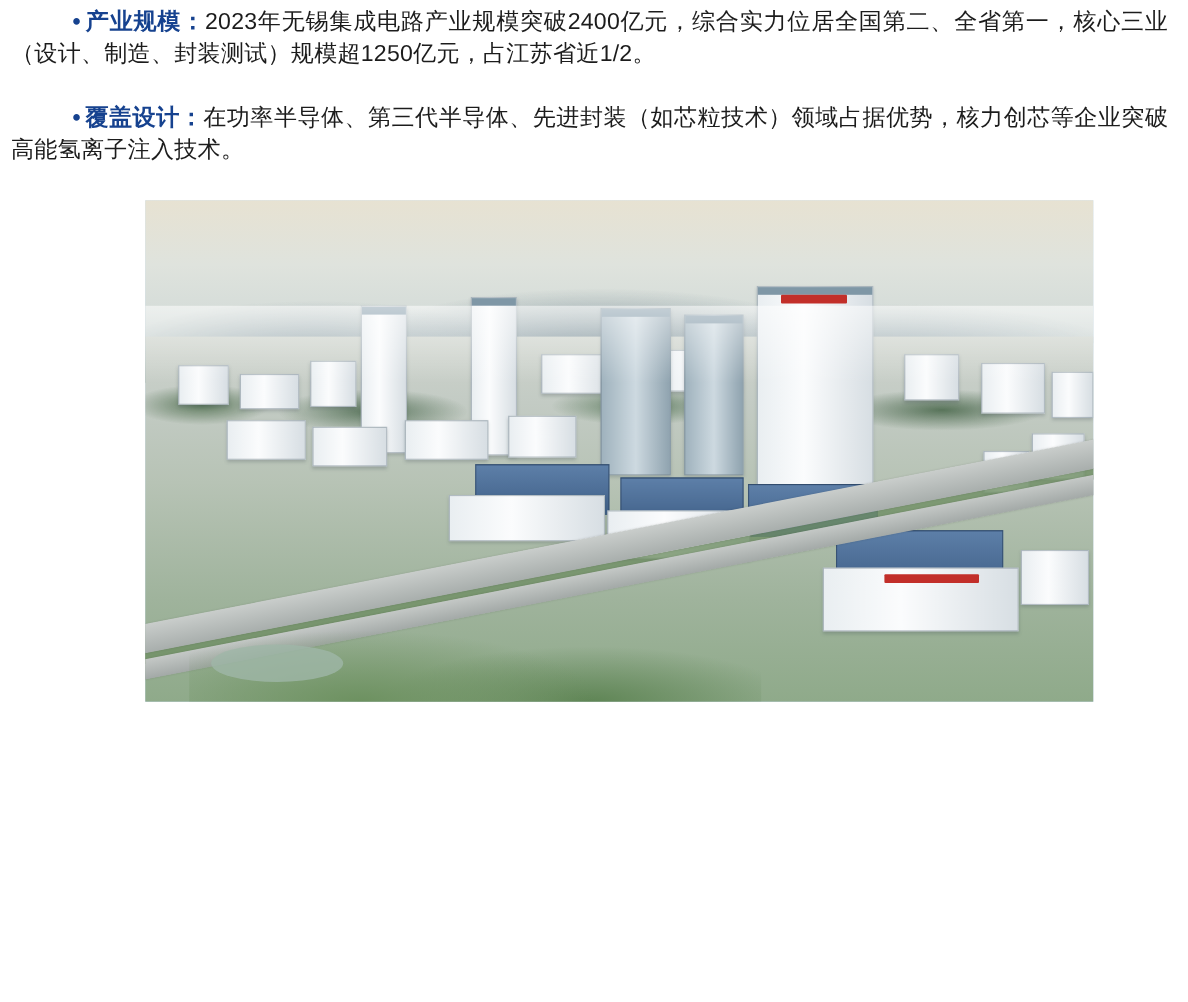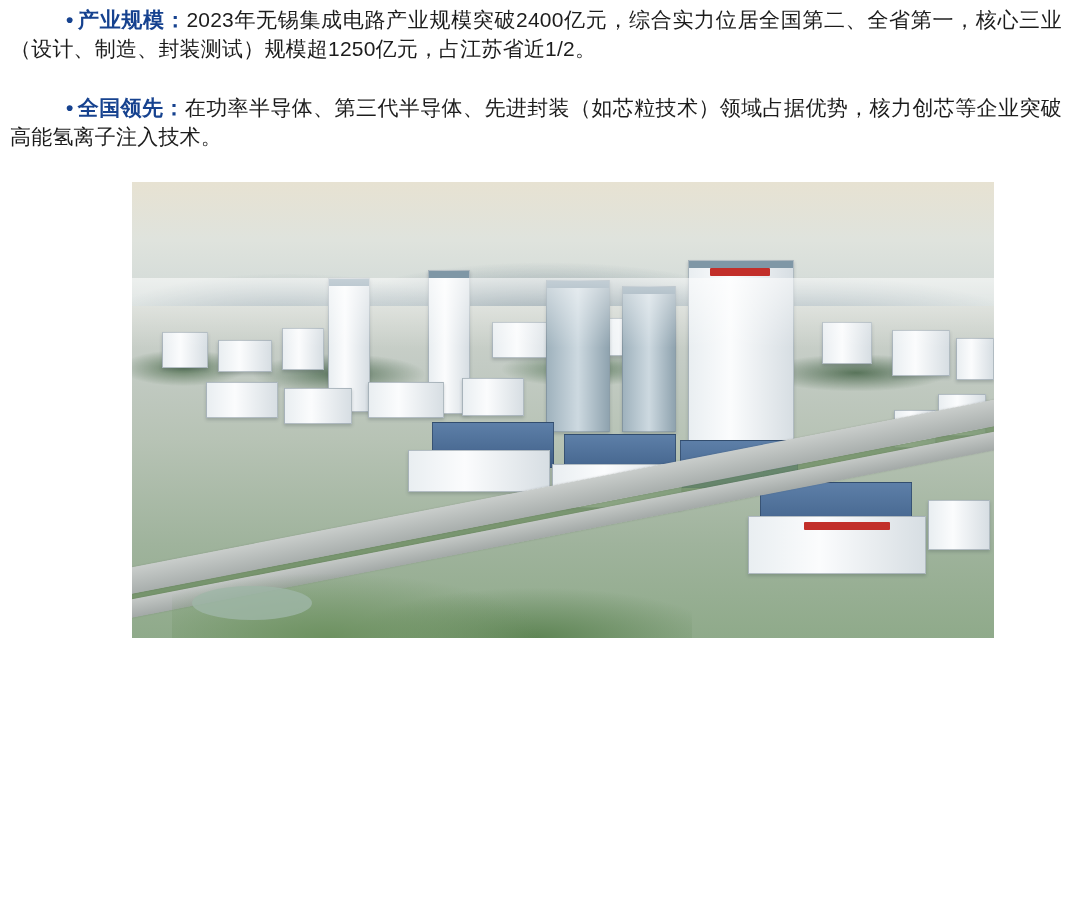--- a/index.html
+++ b/index.html
@@ -189,21 +189,21 @@
 
 <div class="page">
   <div class="content">
 
     <p class="bullet-block">
       <span class="bullet-dot">•</span><span class="lead">产业规模</span><span class="colon">：</span><span class="body-text">2023年无锡集成电路产业规模突破2400亿元，综合实力位居全国第二、全省第一，核心三业（设计、制造、封装测试）规模超1250亿元，占江苏省近1/2。</span>
     </p>
 
 
     <p class="bullet-block">
-      <span class="bullet-dot">•</span><span class="lead">全国领先</span><span class="colon">：</span><span class="body-text">在功率半导体、第三代半导体、先进封装（如芯粒技术）领域占据优势，核力创芯等企业突破高能氢离子注入技术。</span>
+      <span class="bullet-dot">•</span><span class="lead">覆盖设计</span><span class="colon">：</span><span class="body-text">在功率半导体、第三代半导体、先进封装（如芯粒技术）领域占据优势，核力创芯等企业突破高能氢离子注入技术。</span>
     </p>
 
   </div>
 
   <div class="photo-wrap">
     <div class="photo">
       <div class="sky"></div>
       <div class="far-hills"></div>
       <div class="mid-hills"></div>
       <div class="cityfield"></div>

